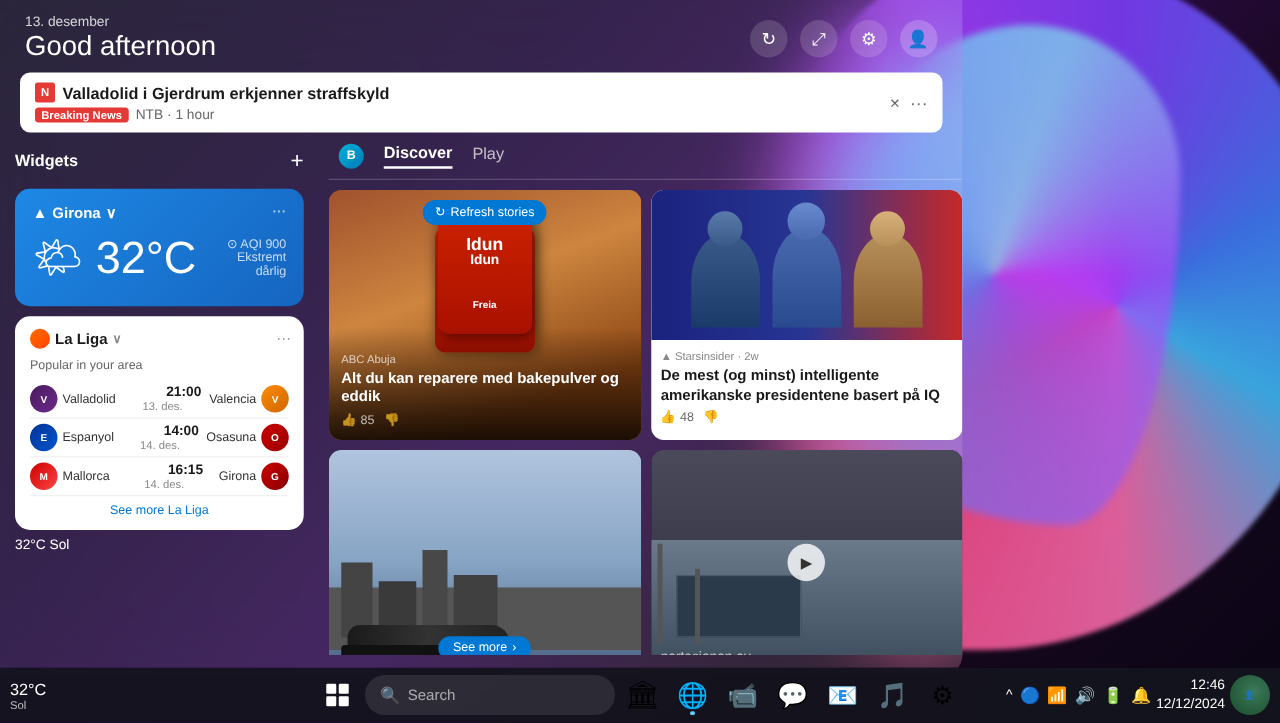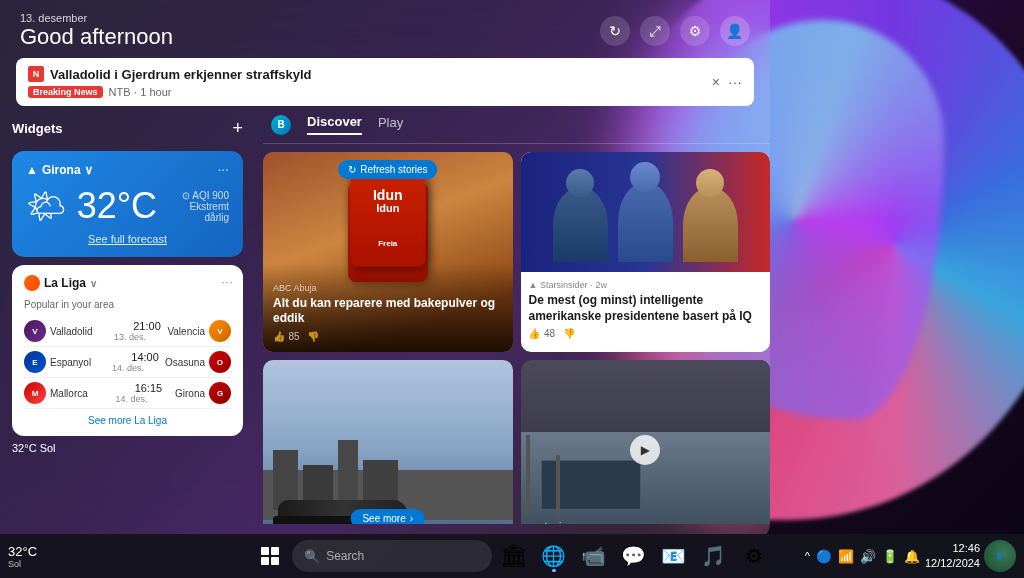--- a/index.html
+++ b/index.html
@@ -300,21 +300,21 @@
       align-items: center;
       justify-content: center;
       font-size: 8px;
       font-weight: bold;
       color: white;
     }
     .team-name { font-size: 10px; color: #333; }
     .match-time {
       text-align: center;
     }
-    .match-time .time { font-size: 11px; font-weight: 400; color: #1a1a1a; margin-left: 34px; }
+    .match-time .time { font-size: 11px; font-weight: 700; color: #1a1a1a; margin-left: 34px; }
     .match-time .date { font-size: 9px; color: #888; }
     .more-matches {
       font-size: 10px;
       color: #0078d4;
       text-align: center;
       margin-top: 6px;
       cursor: pointer;
     }
 
     
@@ -815,21 +815,20 @@
             <span style="margin-left: auto; font-size: 11px; color: rgba(255,255,255,0.6);">···</span>
           </div>
           <div class="weather-main">
             <span class="weather-icon">🌤</span>
             <span class="weather-temp">32°C</span>
             <div class="weather-details">
               <div>⊙ <span>AQI 900</span></div>
               <div>Ekstremt dårlig</div>
             </div>
           </div>
-          <div class="weather-footer">See full forecast</div>
         </div>
       </div>
 
       <div class="sports-widget-wrap">
         <div class="sports-widget">
           <div class="sports-header">
             <div class="sports-title">
               <span class="laliga-icon"></span>
               <span>La Liga</span>
               <span style="font-size:10px;color:#888;">∨</span>

